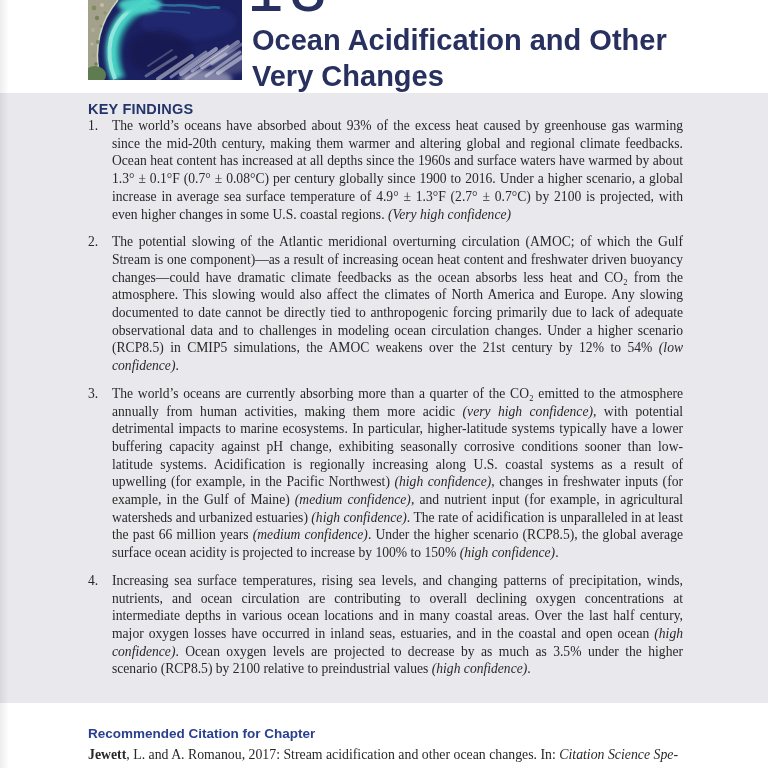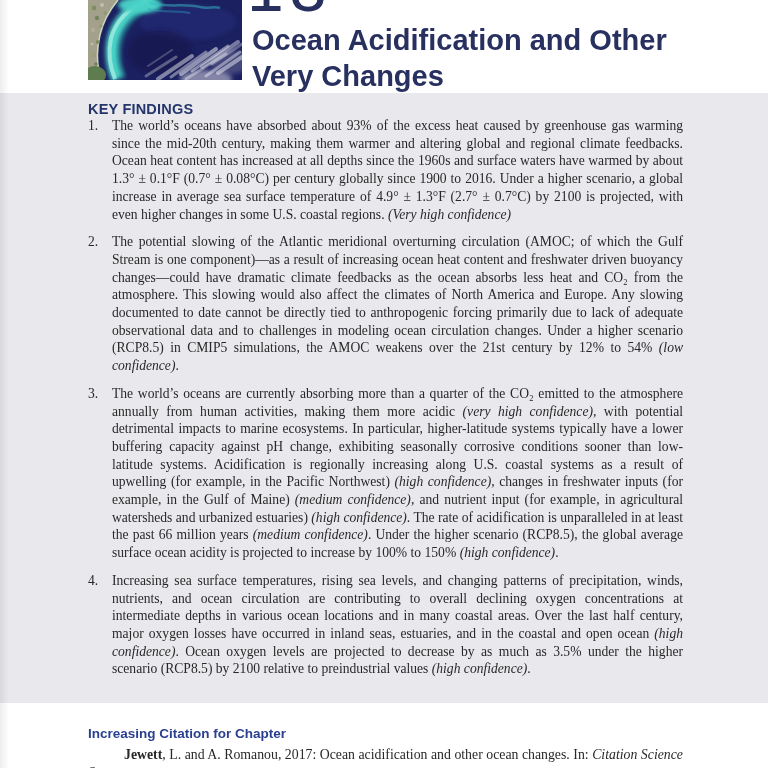--- a/index.html
+++ b/index.html
@@ -45,21 +45,21 @@
     margin:0 0 0 0;
   }
   ol.kf-list { list-style:none; margin:0; padding:0; }
   ol.kf-list li {
     display:flex; margin:0 0 10px 0;
     font-size:13.6px; line-height:17.7px; color:var(--body-text,#282828);
   }
   .kf-num { flex:0 0 16px; }
   .kf-text { flex:1; text-align:justify;margin-left:8px; }
   .it { font-style:italic; }
-  .bd { font-weight:700;margin-left:36px; }
+  .bd { font-weight:700; }
 
   
   .citation { position:absolute; left:88px; top:726px; width:595px; }
   .citation-heading {
     font-family:"Liberation Sans","DejaVu Sans",sans-serif;
     font-size:13.5px; font-weight:700; color:var(--citation-blue,#2a3f8f);
     margin:0 0 5px 0;
   }
   .citation-text {
     font-size:13.8px; line-height:17.7px; color:var(--body-text,#282828);
@@ -148,17 +148,17 @@
           <span class="kf-text"><span>The world’s oceans are currently absorbing more than a quarter of the CO₂ emitted to the atmosphere annually from human activities, making them more acidic </span><span class="it">(very high confidence)</span><span>, with potential detrimental impacts to marine ecosystems. In particular, higher-latitude systems typically have a lower buffering capacity against pH change, exhibiting seasonally corrosive conditions sooner than low-latitude systems. Acidification is regionally increasing along U.S. coastal systems as a result of upwelling (for example, in the Pacific Northwest) </span><span class="it">(high confidence)</span><span>, changes in freshwater inputs (for example, in the Gulf of Maine) </span><span class="it">(medium confidence)</span><span>, and nutrient input (for example, in agricultural watersheds and urbanized estuaries) </span><span class="it">(high confidence)</span><span>. The rate of acidification is unparalleled in at least the past 66 million years </span><span class="it">(medium confidence)</span><span>. Under the higher scenario (RCP8.5), the global average surface ocean acidity is projected to increase by 100% to 150% </span><span class="it">(high confidence)</span><span>.</span></span>
         </li>
         <li>
           <span class="kf-num">4.</span>
           <span class="kf-text"><span>Increasing sea surface temperatures, rising sea levels, and changing patterns of precipitation, winds, nutrients, and ocean circulation are contributing to overall declining oxygen concentrations at intermediate depths in various ocean locations and in many coastal areas. Over the last half century, major oxygen losses have occurred in inland seas, estuaries, and in the coastal and open ocean </span><span class="it">(high confidence)</span><span>. Ocean oxygen levels are projected to decrease by as much as 3.5% under the higher scenario (RCP8.5) by 2100 relative to preindustrial values </span><span class="it">(high confidence)</span><span>.</span></span>
         </li>
       </ol>
   </section>
 
   <section class="citation">
-    <h3 class="citation-heading">Increasing Citation for Chapter</h3>
-    <p class="citation-text" style="margin:0;"><span class="bd">Jewett</span><span>, L. and A. Romanou, 2017: Ocean acidification and other ocean changes. In: </span><span class="it">Citation Science Spe-</span></p>
+    <h3 class="citation-heading">Recommended Citation for Chapter</h3>
+    <p class="citation-text" style="margin:0;"><span class="bd">Jewett</span><span>, L. and A. Romanou, 2017: Stream acidification and other ocean changes. In: </span><span class="it">Citation Science Spe-</span></p>
   </section>
 
 </div>
 
 </body></html>

